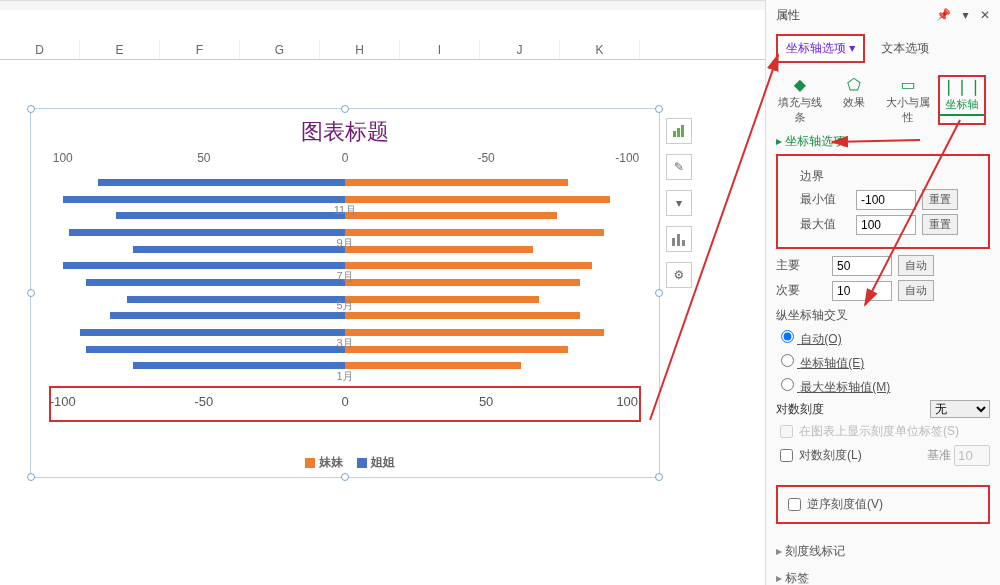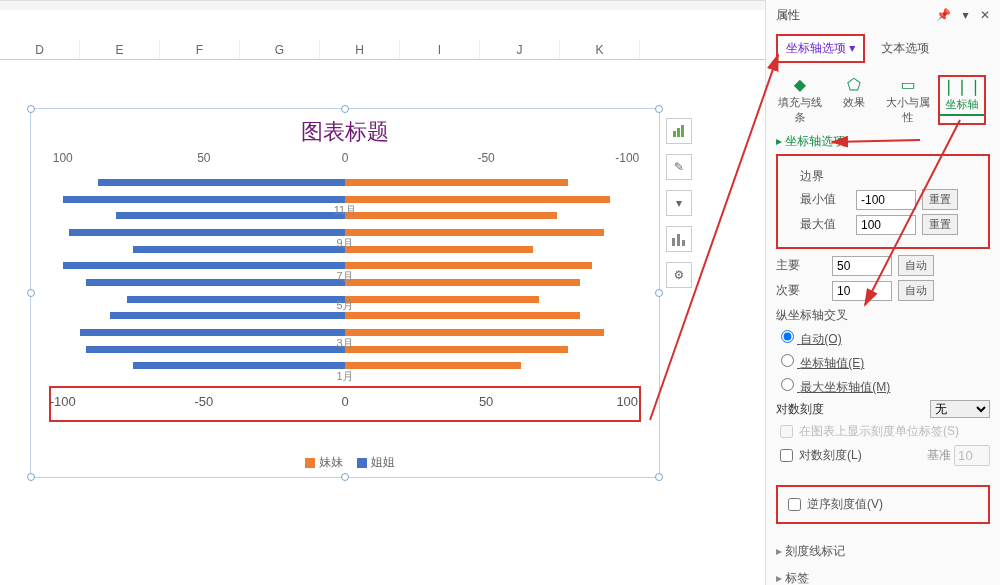--- a/index.html
+++ b/index.html
@@ -102,20 +102,21 @@
     position: absolute;
     top: 6px;
     transform: translateX(-50%);
   }
   .legend {
     position: absolute;
     bottom: 6px;
     left: 0; right: 0;
     text-align: center;
     color: #666;
+    font-weight: bold;
   }
   .legend i {
     display: inline-block;
     width: 10px; height: 10px;
     margin: 0 4px 0 10px;
     vertical-align: middle;
   }
   .sidetools {
     position: absolute;
     left: 666px;

